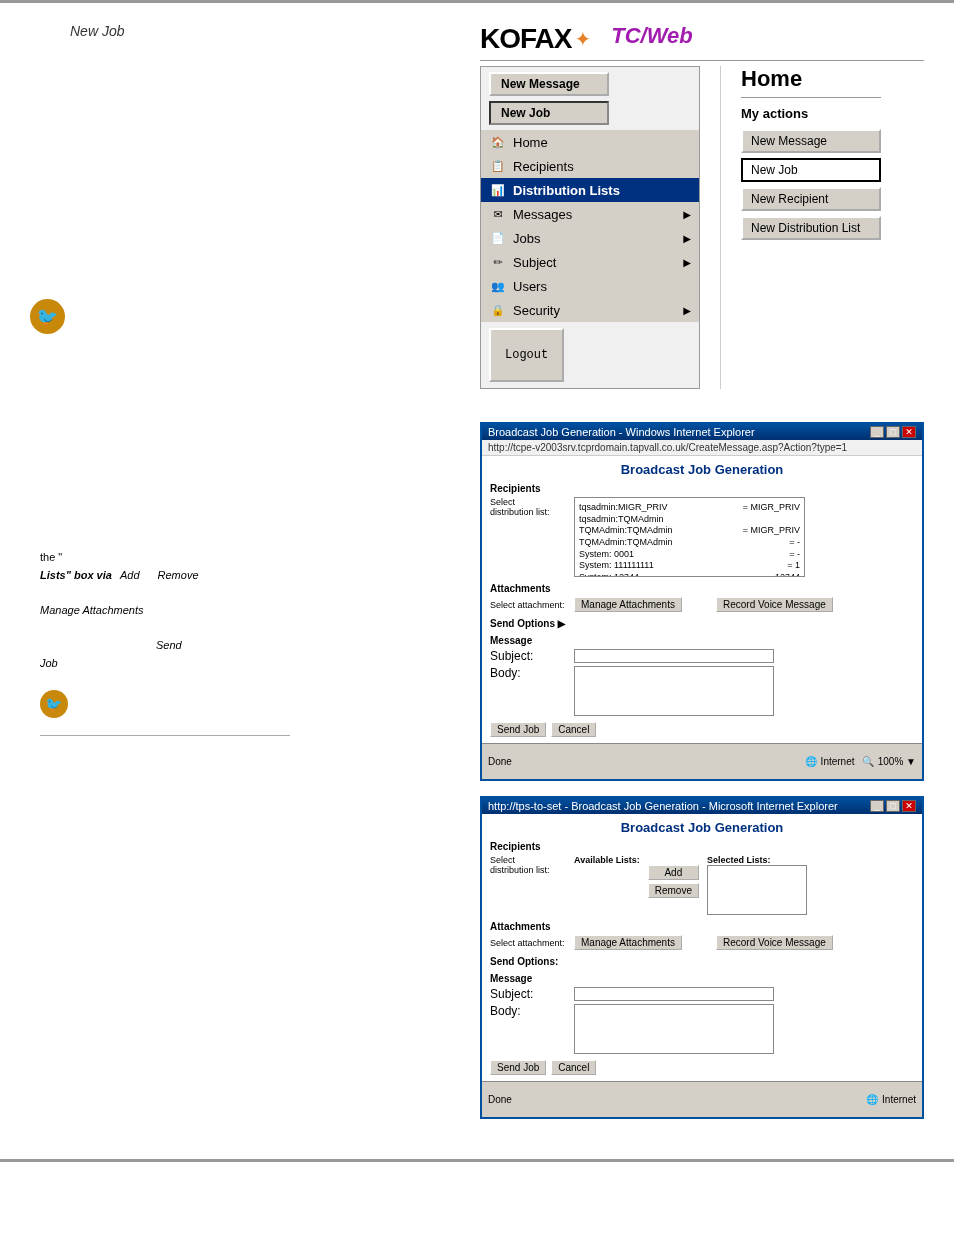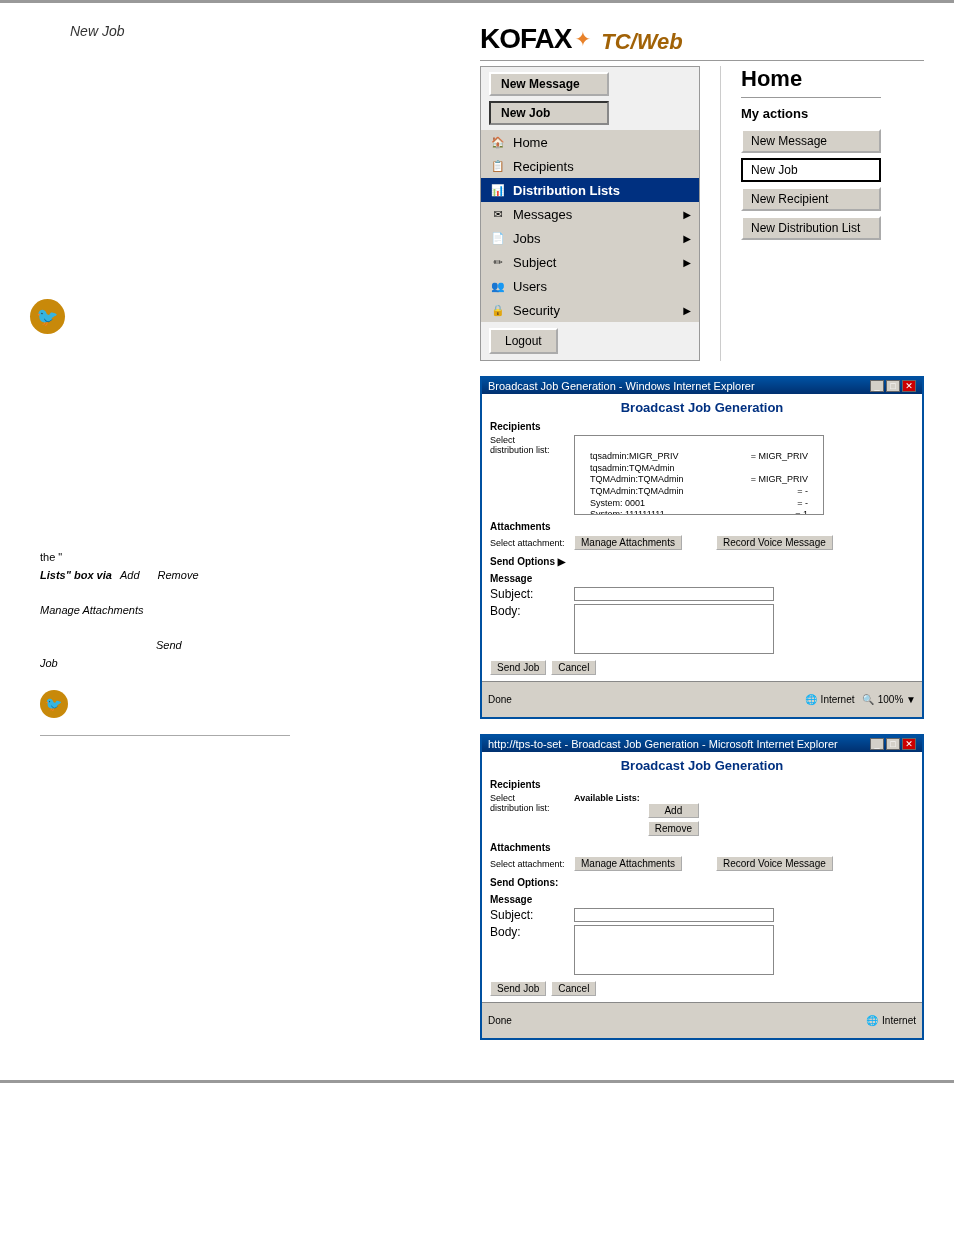--- a/index.html
+++ b/index.html
@@ -62,22 +62,23 @@
     .kofax-logo {
       font-size: 28px;
       font-weight: 900;
       color: #000;
       letter-spacing: -1px;
     }
 
     .tcweb-label {
       font-size: 22px;
       font-style: italic;
-      color: #a16207;
+      color: #a21caf;
       font-weight: bold;
+      margin-left: 10px;
     }
 
     
     .nav-panel {
       border: 1px solid #999;
       background: #f0f0f0;
       width: 220px;
     }
 
     .nav-panel .btn-row {
@@ -139,23 +140,24 @@
 
     .nav-arrow {
       margin-left: auto;
       font-size: 10px;
     }
 
     .logout-btn {
       margin: 6px 8px;
       background: #d4d0c8;
       border: 2px outset #fff;
-      padding: 4px 14px;
+      padding: 18px 14px;
       font-size: 12px;
       cursor: pointer;
+      font-family: Liberation Mono, monospace;
     }
 
     
     .home-panel {
       border-left: 1px solid #ccc;
       padding-left: 20px;
     }
 
     .home-title {
       font-size: 22px;
@@ -288,23 +290,23 @@
 
     .form-label {
       width: 80px;
       font-size: 12px;
       flex-shrink: 0;
     }
 
     .recipients-box {
       border: 1px solid #888;
       background: #fff;
-      padding: 15px;
+      padding: 4px;
       font-size: 9px;
-      width: 250px;
+      width: 231px;
       height: 80px;
       overflow: hidden;
     }
 
     .recipients-line {
       display: flex;
       justify-content: space-between;
       font-size: 9px;
       line-height: 1.3;
     }
@@ -457,21 +459,21 @@
           <hr class="divider-line">
         </div>
       </div>
     </div>
   </div>
 
   <div class="right-col">
 
     <div class="kofax-header">
       <div style="flex: 1;">
-        <div style="display: flex; align-items: flex-end; gap: 10px;">
+        <div style="display: flex; align-items: flex-start; gap: 10px;">
           <div style="display: flex; align-items: center;">
             <span class="kofax-logo">KOFAX</span>
             <span style="color: #e8822a; font-size: 20px; margin-left: 3px;">✦</span>
           </div>
           <span class="tcweb-label">TC/Web</span>
         </div>
         <div style="border-bottom: 1px solid #999; margin: 5px 0;"></div>
 
         <div style="display: flex; gap: 20px;">
 
@@ -529,28 +531,31 @@
 
             <button class="action-btn">New Message</button>
             <button class="action-btn new-job">New Job</button>
             <button class="action-btn">New Recipient</button>
             <button class="action-btn">New Distribution List</button>
           </div>
         </div>
       </div>
     </div>
 
-    <div class="browser-window" style="margin-top: 15px;">
+    <div class="browser-window" style="margin-top: 33px;">
       <div class="browser-titlebar">
         <span class="title-text">Broadcast Job Generation - Windows Internet Explorer</span>
         <div class="browser-controls">
           <div class="browser-control">_</div>
           <div class="browser-control">□</div>
           <div class="browser-control" style="background: #c00; color: #fff;">✕</div>
         </div>
+      </div>
+      <div class="browser-addressbar">
+        <span>http://tcpe-v2003srv.tcprdomain.tapvall.co.uk/CreateMessage.asp?Action?type=1</span>
       </div>
       <div class="browser-content">
         <h3>Broadcast Job Generation</h3>
 
         <div class="form-section">
           <div class="section-title">Recipients</div>
           <div class="form-row">
             <div class="form-label" style="font-size:9px; white-space:pre;">Select
 distribution list:</div>
             <div class="recipients-box">
@@ -644,20 +649,24 @@
             <div class="form-label" style="font-size:9px; white-space:pre;">Select
 distribution list:</div>
             <div class="available-lists-box">
               <div>
                 <div style="font-size:9px; font-weight:bold;">Available Lists:</div>
               </div>
               <div class="add-remove-col">
                 <button class="mini-btn">Add</button>
                 <button class="mini-btn">Remove</button>
               </div>
+              <div>
+                <div style="font-size:9px; font-weight:bold;">Selected Lists:</div>
+                <div class="selected-list-box"></div>
+              </div>
             </div>
           </div>
         </div>
 
         <div class="form-section">
           <div class="section-title">Attachments</div>
           <div class="attach-row">
             <div class="form-label" style="font-size:9px;">Select attachment:</div>
             <button class="mini-btn">Manage Attachments</button>
             <button class="mini-btn" style="margin-left: 30px;">Record Voice Message</button>

